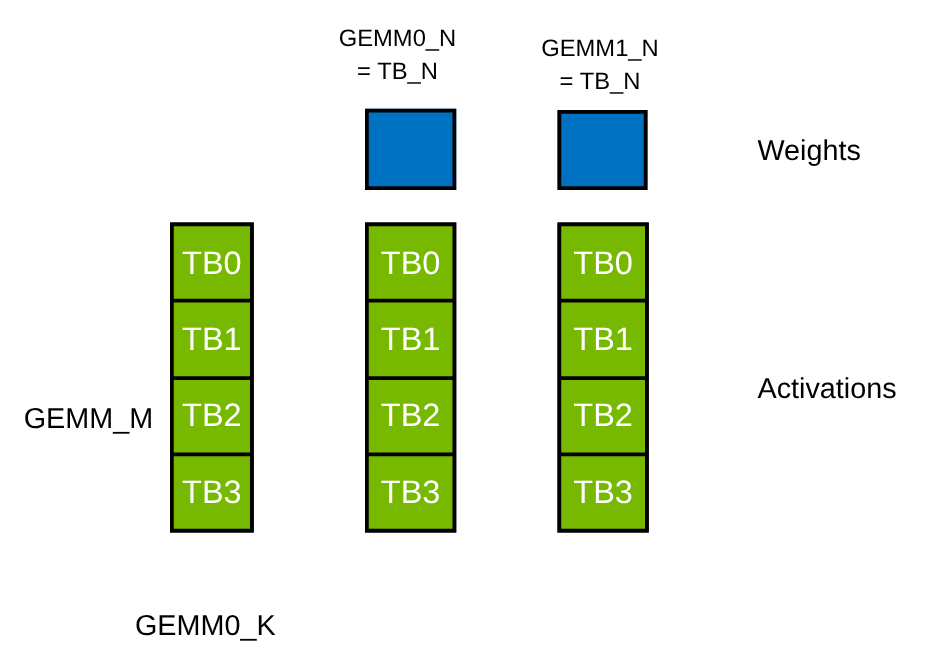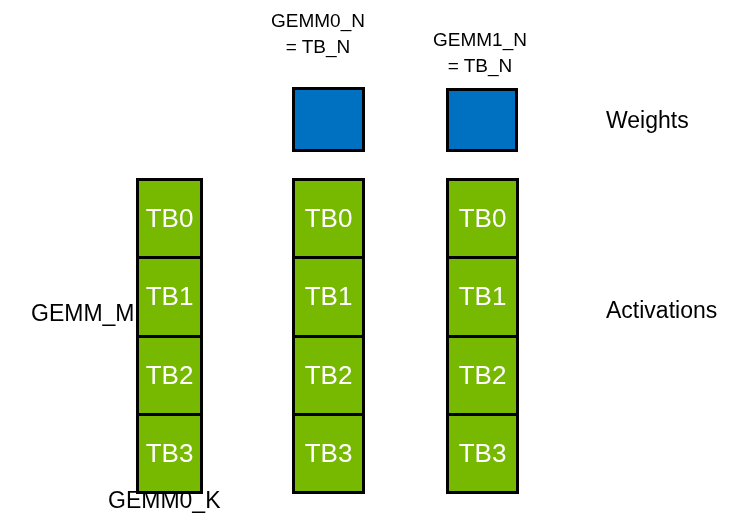--- a/index.html
+++ b/index.html
@@ -24,21 +24,21 @@
   .blue-block {
     top: 87px;
     width: 73px;
     height: 65px;
     background: #0070C0;
     border: 3px solid #000000;
     box-sizing: border-box;
   }
   .tb-column {
     top: 178px;
-    height: 316px;
+    height: 248px;
     background: #000000;
     border: 3px solid #000000;
     box-sizing: border-box;
     display: flex;
     flex-direction: column;
     gap: 3px;
   }
   .tb-cell {
     flex: 1;
     background: #76B900;
@@ -52,21 +52,21 @@
     font-size: 23px;
     line-height: 24px;
     white-space: nowrap;
   }
 </style>
 </head>
 <body>
 
 <div class="canvas">
 
-  <div class="abs toplabel" style="left:238px;">GEMM0_N
+  <div class="abs toplabel" style="left:238px;margin-top:11px;">GEMM0_N
 = TB_N</div>
   <div class="abs toplabel" style="left:400px;margin-top:19px;">GEMM1_N
 = TB_N</div>
 
   <div class="abs blue-block" style="left:292px;"></div>
   <div class="abs blue-block" style="left:446px; top:88px; height:64px; width:72px;"></div>
 
   <div class="abs tb-column" style="left:136px; width:67px;">
     <div class="tb-cell">TB0</div>
     <div class="tb-cell">TB1</div>
@@ -81,20 +81,20 @@
     <div class="tb-cell">TB3</div>
   </div>
 
   <div class="abs tb-column" style="left:446px; width:73px;">
     <div class="tb-cell">TB0</div>
     <div class="tb-cell">TB1</div>
     <div class="tb-cell">TB2</div>
     <div class="tb-cell">TB3</div>
   </div>
 
-  <div class="abs sidelabel" style="left:19px; top:301px;margin-left:12px;">GEMM_M</div>
+  <div class="abs sidelabel" style="left:19px; top:322px;">GEMM_M</div>
 
   <div class="abs sidelabel" style="left:606px; top:108px;">Weights</div>
   <div class="abs sidelabel" style="left:606px; top:298px;">Activations</div>
 
   <div class="abs sidelabel" style="left:108px; top:488px;">GEMM0_K</div>
 
 </div>
 
 </body></html>

